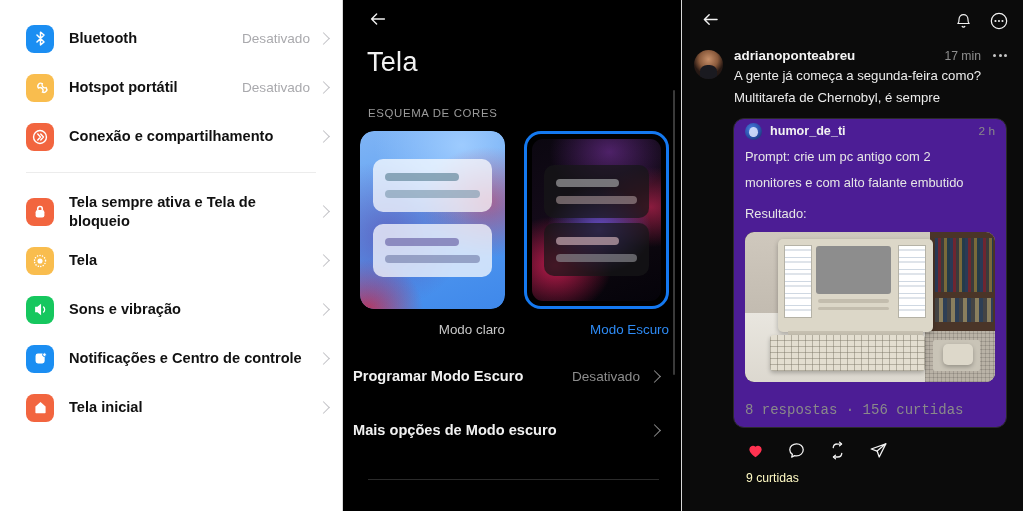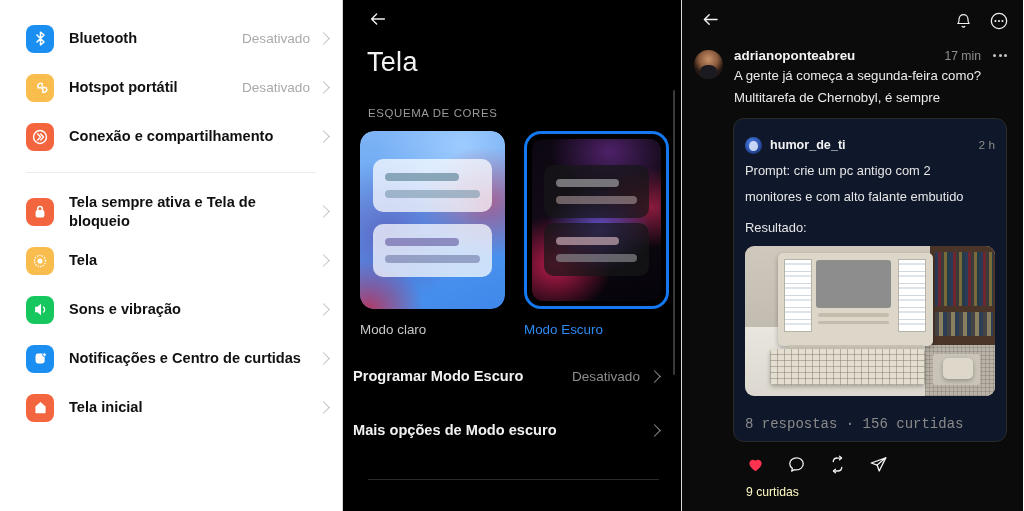--- a/index.html
+++ b/index.html
@@ -169,21 +169,21 @@
   .bar + .bar { margin-top: 9px; }
   .bl1 { background: rgba(105,140,160,.72); width: 78%; }
   .bl2 { background: rgba(120,150,170,.6); width: 100%; }
   .bl3 { background: rgba(118,112,175,.75); width: 78%; }
   .bl4 { background: rgba(110,120,165,.6); width: 100%; }
   .bd1 { background: rgba(150,150,152,.75); width: 78%; }
   .bd2 { background: rgba(168,150,152,.6); width: 100%; }
   .bd3 { background: rgba(190,160,170,.75); width: 78%; }
   .bd4 { background: rgba(150,150,155,.6); width: 100%; }
   .theme-label {
-    text-align: left;
+    text-align: right;
     font-size: 13.4px;
     margin-top: 13px;
     color: #c7c7c7;
   }
   .theme-label.on { color: #2e8bf5; }
   .dsp-opt {
     position: absolute;
     left: 0; width: 100%;
     padding: 0 22px 0 10px;
     display: flex;
@@ -260,22 +260,22 @@
     font-size: 13.2px;
     color: #ececec;
     line-height: 1.47;
     margin-top: 3px;
   }
   .quote {
     margin-top: 10px;
     margin-left: -1px;
     border: 1px solid #2a2a2a;
     border-radius: 11px;
-    background: #0f172a;
-    padding: 18px 11px 9px 11px;
+    background: #4c1d95;
+    padding: 4px 11px 9px 11px;
   }
   .q-head { display: flex; align-items: center; }
   .q-av {
     width: 17px; height: 17px;
     border-radius: 50%;
     flex: none;
     margin-right: 8px;
     background: radial-gradient(circle at 40% 35%, #4a7fe0 0%, #2a4fa8 55%, #14244f 100%);
     position: relative;
     overflow: hidden;
@@ -415,21 +415,21 @@
         <span class="chev-l"></span>
       </div>
 
       <div class="srow">
         <span class="ico" style="background:#1b8ef2">
           <svg width="17" height="17" viewBox="0 0 24 24" fill="#fff">
               <path d="M5 8.4a3.4 3.4 0 0 1 3.4-3.4h6.1a3.4 3.4 0 0 1 3.4 3.4v7.2a3.4 3.4 0 0 1-3.4 3.4H8.4A3.4 3.4 0 0 1 5 15.6z"></path>
               <circle cx="17.6" cy="6.6" r="2.6" fill="#fff" stroke="#1b8ef2" stroke-width="1.4"></circle>
             </svg>
         </span>
-        <span class="lbl">Notificações e Centro de curtidas</span>
+        <span class="lbl">Notificações e Centro de controle</span>
         <span class="val"></span>
         <span class="chev-l"></span>
       </div>
 
       <div class="srow">
         <span class="ico" style="background:#f2653f">
           <svg width="17" height="17" viewBox="0 0 24 24" fill="#fff">
               <path d="M12 4.4 4.8 10.6v8.4a1 1 0 0 0 1 1h12.4a1 1 0 0 0 1-1v-8.4z"></path>
             </svg>
         </span>

